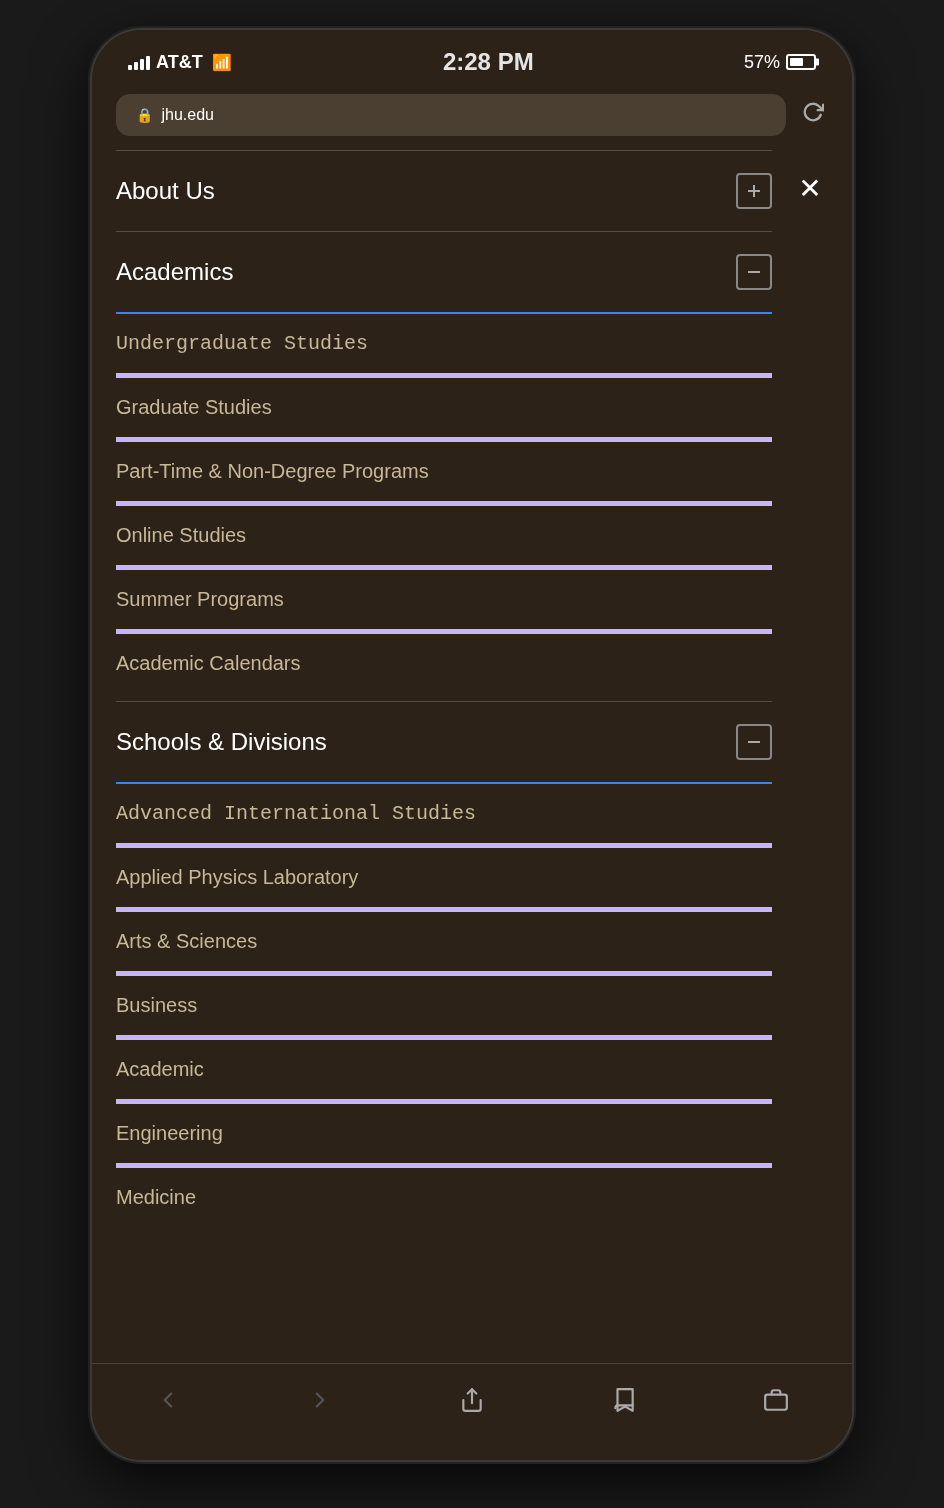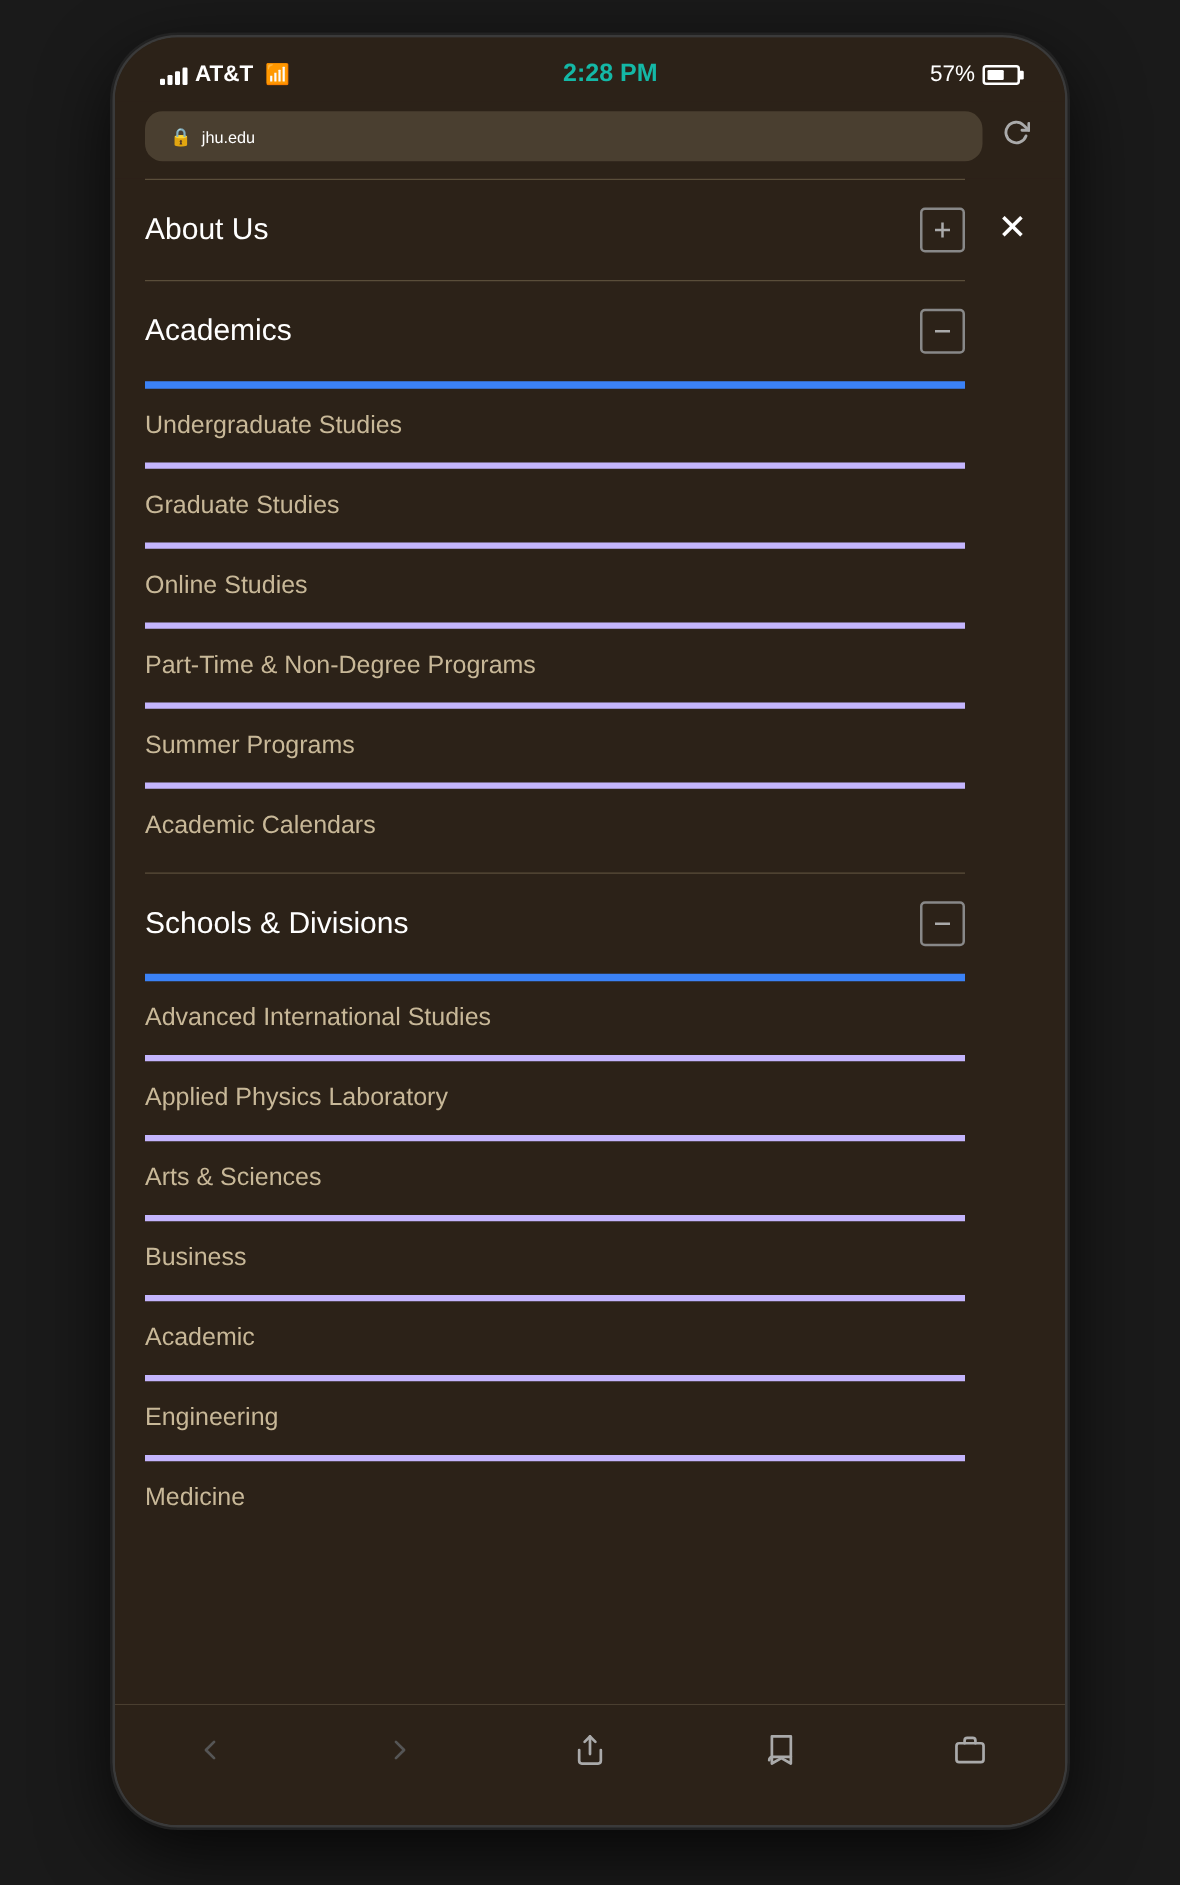--- a/index.html
+++ b/index.html
@@ -67,22 +67,22 @@
       width: 4px;
       border-radius: 1px;
     }
 
     .wifi-icon {
       font-size: 16px;
       margin-left: 4px;
     }
 
     .status-center {
-      color: #14b8a6;
-      font-size: 20px;
+      color: #e5e5e5;
+      font-size: 24px;
       font-weight: 600;
     }
 
     .status-right {
       display: flex;
       align-items: center;
       gap: 6px;
       color: #ffffff;
       font-size: 18px;
       font-weight: 500;
@@ -144,21 +144,21 @@
       gap: 8px;
     }
 
     .lock-icon {
       color: #aaa;
       font-size: 14px;
     }
 
     .url-text {
       color: #ffffff;
-      font-size: 13px;
+      font-size: 16px;
       font-weight: 400;
     }
 
     .refresh-btn {
       color: #aaa;
       font-size: 22px;
       padding: 4px;
     }
 
     
@@ -230,21 +230,22 @@
       padding: 18px 0;
       border-top: 5px solid #c4b5fd;
       color: #c8b898;
       font-size: 20px;
       font-weight: 400;
       cursor: pointer;
       display: block;
     }
 
     .menu-sub-item:first-child {
-      border-top: 6px solid #3b82f6;
+      border-top: 2px solid #3b82f6;
+      font-family: Liberation Mono, monospace;
     }
 
     
     .bottom-toolbar {
       background: #2c2218;
       border-top: 1px solid #4a3f30;
       display: flex;
       justify-content: space-around;
       align-items: center;
       padding: 16px 0 40px 0;
@@ -339,22 +340,22 @@
             <span class="menu-header-text">Academics</span>
             <div class="expand-icon">
               <svg width="18" height="18" viewBox="0 0 18 18" stroke="#aaa" stroke-width="2" fill="none">
                 <line x1="3" y1="9" x2="15" y2="9"></line>
               </svg>
             </div>
           </div>
           <div class="menu-sub-items">
             <a class="menu-sub-item">Undergraduate Studies</a>
             <a class="menu-sub-item">Graduate Studies</a>
+            <a class="menu-sub-item">Part-Time &amp; Non-Degree Programs</a>
             <a class="menu-sub-item">Online Studies</a>
-            <a class="menu-sub-item">Part-Time &amp; Non-Degree Programs</a>
             <a class="menu-sub-item">Summer Programs</a>
             <a class="menu-sub-item">Academic Calendars</a>
           </div>
         </div>
 
         <div class="menu-section">
           <div class="menu-header">
             <span class="menu-header-text">Schools &amp; Divisions</span>
             <div class="expand-icon">
               <svg width="18" height="18" viewBox="0 0 18 18" stroke="#aaa" stroke-width="2" fill="none">

